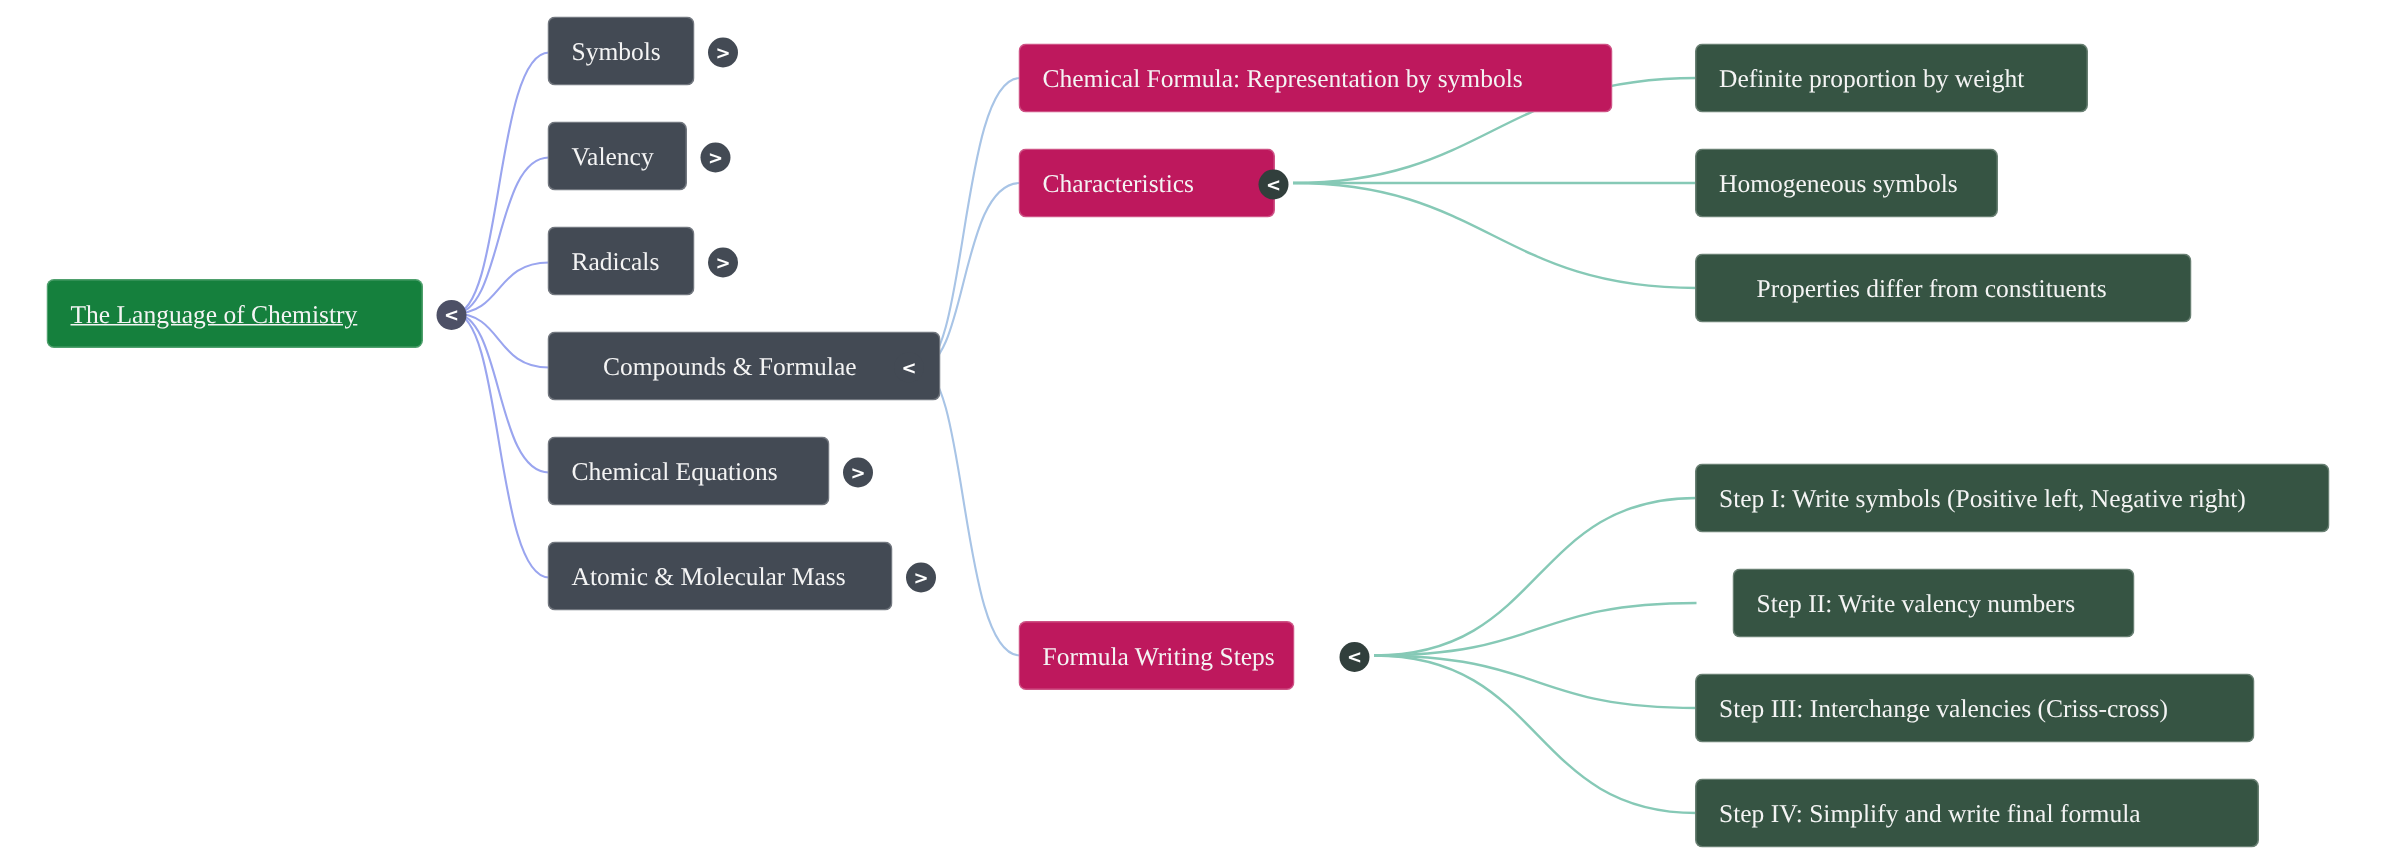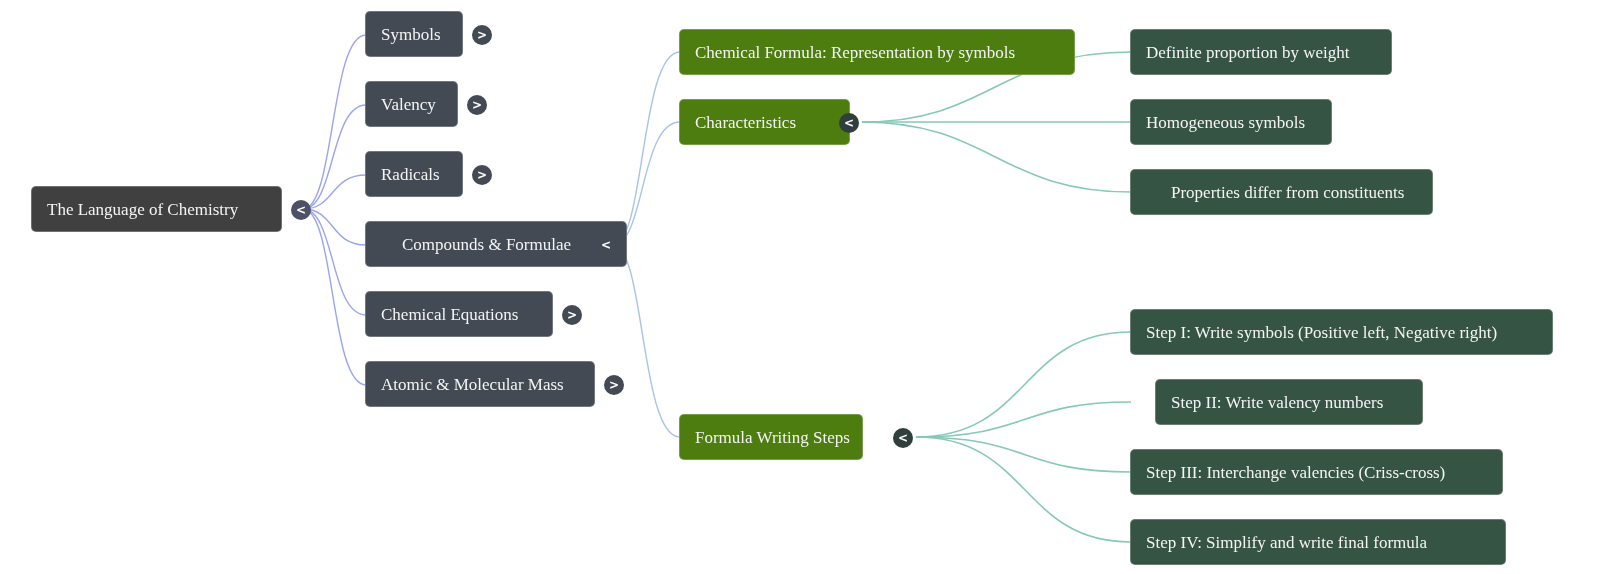--- a/index.html
+++ b/index.html
@@ -2,23 +2,23 @@
 <html><head>
 <meta charset="utf-8">
 <style>
   html, body { margin: 0; padding: 0; background: #ffffff; }
   body { width: 1600px; height: 574px; position: relative; overflow: hidden;
          font-family: "Liberation Serif", "DejaVu Serif", serif; }
   #edges { position: absolute; left: 0; top: 0; width: 1600px; height: 574px; }
   .node { position: absolute; height: 46px; border-radius: 5px; color: #f4f4f4;
           font-size: 17px; line-height: 46px; padding: 0 15px; box-sizing: border-box;
           white-space: nowrap; border: 1px solid rgba(255,255,255,0.25); }
-  .n-root { background: #404040; }
+  .n-root { background: #15803d; text-decoration: underline; }
   .n-l1 { background: #434a54; }
-  .n-l2 { background: #4d7c0f; }
+  .n-l2 { background: #be185d; }
   .n-l3 { background: #365443; }
   .toggle { position: absolute; width: 20px; height: 20px; border-radius: 50%;
             color: #ffffff; font-family: "DejaVu Sans", sans-serif; font-weight: bold;
             font-size: 12px; line-height: 20px; text-align: center; cursor: pointer; }
   .t-root { background: #4d5066; }
   .t-l1 { background: #434a54; }
   .t-l2 { background: #313f3c; }
 </style>
 </head>
 <body>
@@ -75,18 +75,18 @@
 <div class="node n-l2" style="left:679px; top:29px; width:396px;">Chemical Formula: Representation by symbols</div>
 
 <div class="node n-l2" style="left:679px; top:99px; width:171px;">Characteristics</div>
 <div class="toggle t-l2" style="left:839px; top:113px;">&lt;</div>
 
 <div class="node n-l2" style="left:679px; top:414px; width:184px;">Formula Writing Steps</div>
 <div class="toggle t-l2" style="left:893px; top:428px;">&lt;</div>
 
 <div class="node n-l3" style="left:1130px; top:29px; width:262px;">Definite proportion by weight</div>
 <div class="node n-l3" style="left:1130px; top:99px; width:202px;">Homogeneous symbols</div>
-<div class="node n-l3" style="left:1130px; top:169px; width:303px;padding-left:40px;">Properties differ from constituents</div>
+<div class="node n-l3" style="left:1130px; top:169px; width:331px;padding-left:40px;">Properties differ from constituents</div>
 
 <div class="node n-l3" style="left:1130px; top:309px; width:423px;">Step I: Write symbols (Positive left, Negative right)</div>
 <div class="node n-l3" style="left:1130px; top:379px; width:268px;margin-left:25px;">Step II: Write valency numbers</div>
 <div class="node n-l3" style="left:1130px; top:449px; width:373px;">Step III: Interchange valencies (Criss-cross)</div>
 <div class="node n-l3" style="left:1130px; top:519px; width:376px;">Step IV: Simplify and write final formula</div>
 
 </body></html>

